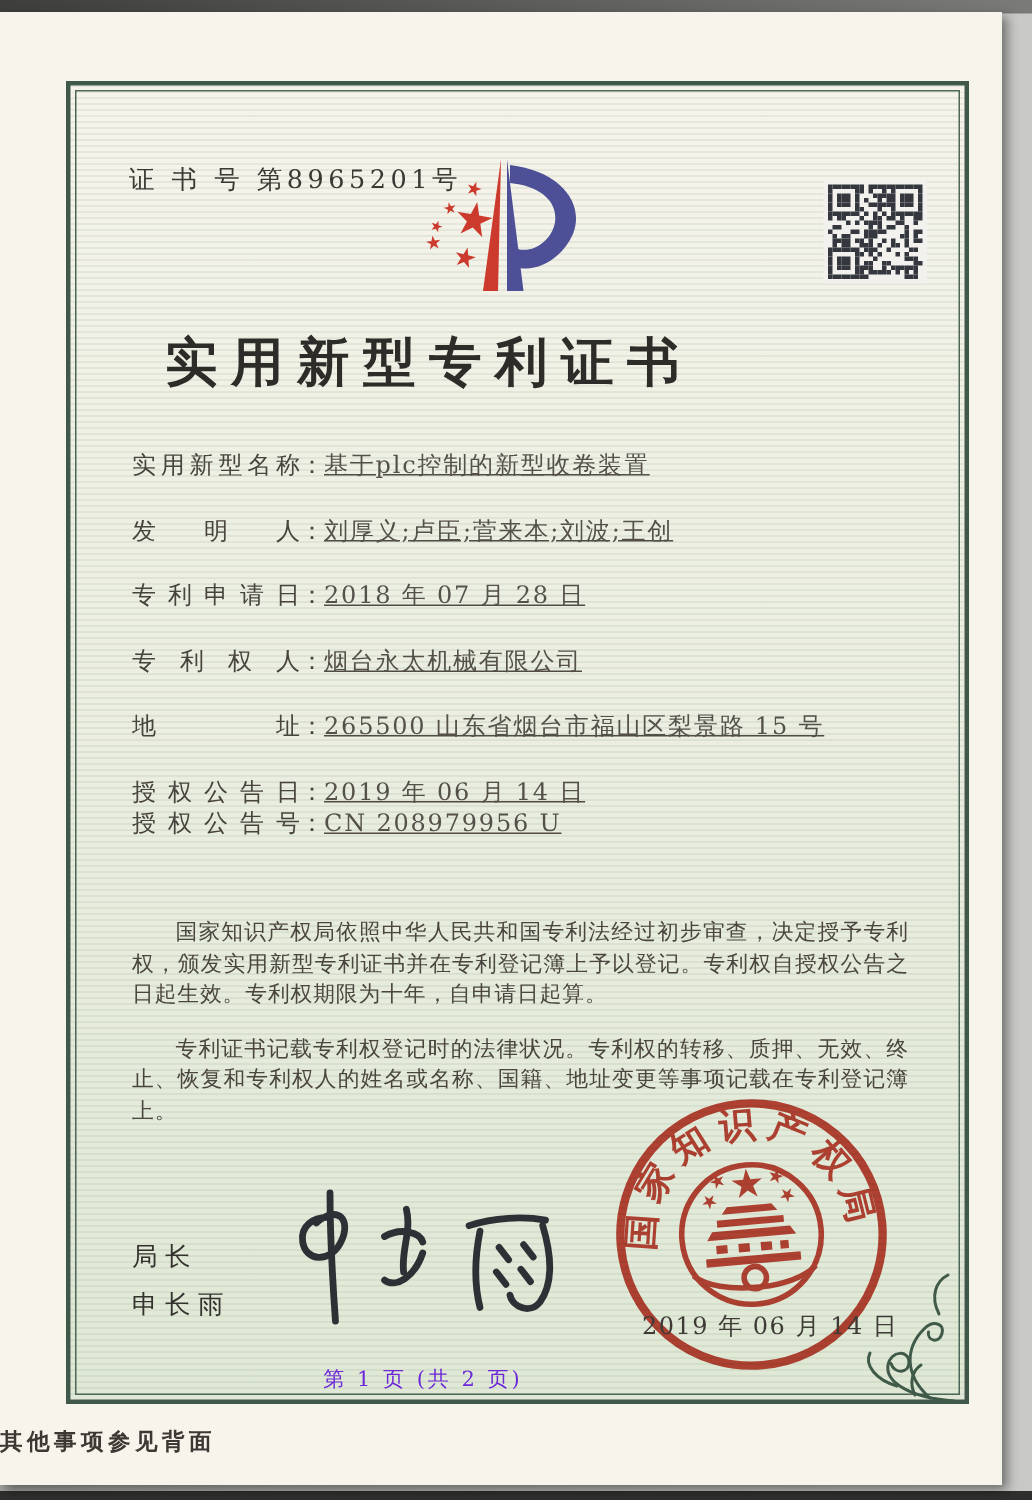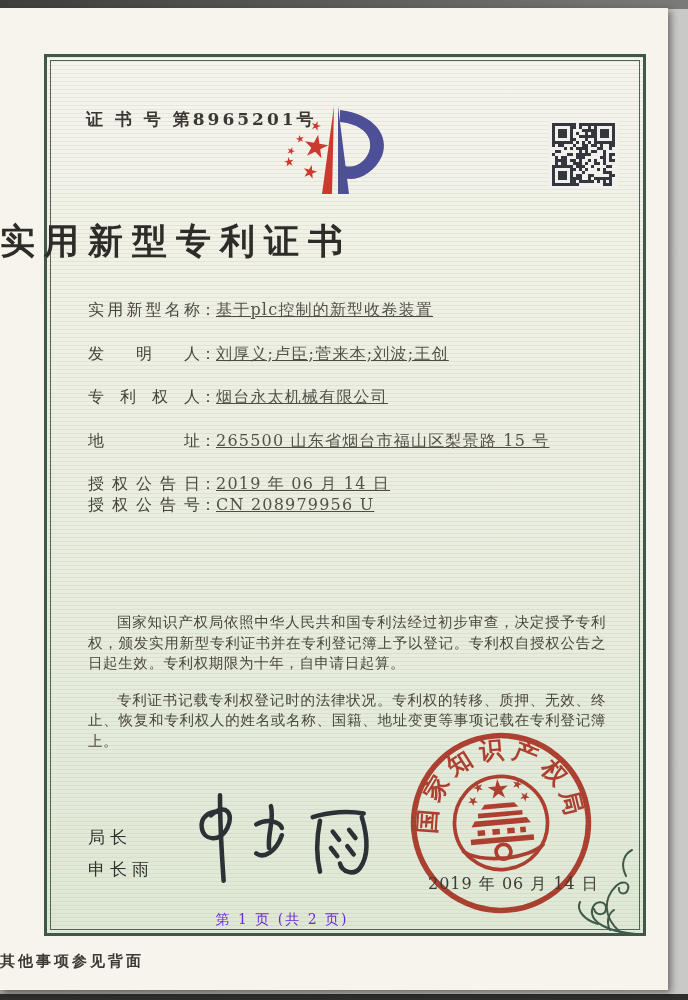--- a/index.html
+++ b/index.html
@@ -21,26 +21,26 @@
   .texture{
     position:absolute;left:47px;top:49px;right:25px;bottom:57px;
     background:
       repeating-linear-gradient(180deg, rgba(130,160,135,.14) 0 1px, rgba(255,255,255,0) 1px 4px),
       linear-gradient(180deg, rgba(238,238,226,.10) 0%, rgba(219,230,209,.40) 45%, rgba(209,224,199,.62) 100%);
     pointer-events:none;
   }
   .frame{position:absolute;left:44px;top:46px;right:22px;bottom:54px;
     border:3px solid #40584a;}
   .frame::after{content:"";position:absolute;inset:3px;border:1px solid #4c6657;}
-  .cert-no{position:absolute;left:86px;top:100px;font-size:17px;letter-spacing:3px;color:#3b3834;font-weight:bold;}
+  .cert-no{position:absolute;left:86px;top:100px;font-size:17px;letter-spacing:3px;color:#3b3834;}
   .logo{position:absolute;left:258px;top:88px;width:168px;height:112px;}
   .qr{position:absolute;left:549px;top:112px;background:#f2f1ee;padding:3px;
     display:grid;grid-template-columns:repeat(21,3px);grid-auto-rows:3px;}
   .qr div.on{background:#34383e;}
-  .title{position:absolute;left:0;top:210px;width:572px;
+  .title{position:absolute;left:0;top:210px;width:572px;text-align:center;
     font-size:35px;font-weight:600;letter-spacing:9px;color:#2e2c29;}
   .rows{position:absolute;left:88px;top:292px;width:530px;color:#4f4b44;text-decoration:underline;}
   .row{height:25px;margin-bottom:18.5px;font-size:16px;white-space:nowrap;}
   .lbl{display:inline-block;width:112px;text-align:justify;text-align-last:justify;
     color:#47433d;vertical-align:top;}
   .colon{display:inline-block;width:16px;color:#47433d;}
   .val{letter-spacing:1.2px;color:#54504a;}
   .row7{display:flex;flex-direction:column;}
   .pair1{width:278px;}
   .paras{position:absolute;left:88px;top:588px;width:518px;
@@ -533,20 +533,23 @@
     </div>
 
   <div class="title">实用新型专利证书</div>
 
   <div class="rows">
     <div class="row">
       <span class="lbl">实用新型名称</span><span class="colon">：</span><span class="val">基于plc控制的新型收卷装置</span>
     </div>
     <div class="row">
       <span class="lbl">发明人</span><span class="colon">：</span><span class="val">刘厚义;卢臣;菅来本;刘波;王创</span>
+    </div>
+    <div class="row">
+      <span class="lbl">专利申请日</span><span class="colon">：</span><span class="val">2018 年 07 月 28 日</span>
     </div>
     <div class="row">
       <span class="lbl">专利权人</span><span class="colon">：</span><span class="val">烟台永太机械有限公司</span>
     </div>
     <div class="row">
       <span class="lbl">地址</span><span class="colon">：</span><span class="val">265500 山东省烟台市福山区梨景路 15 号</span>
     </div>
     <div class="row row7">
       <span class="pair1">
         <span class="lbl">授权公告日</span><span class="colon">：</span><span class="val">2019 年 06 月 14 日</span>

